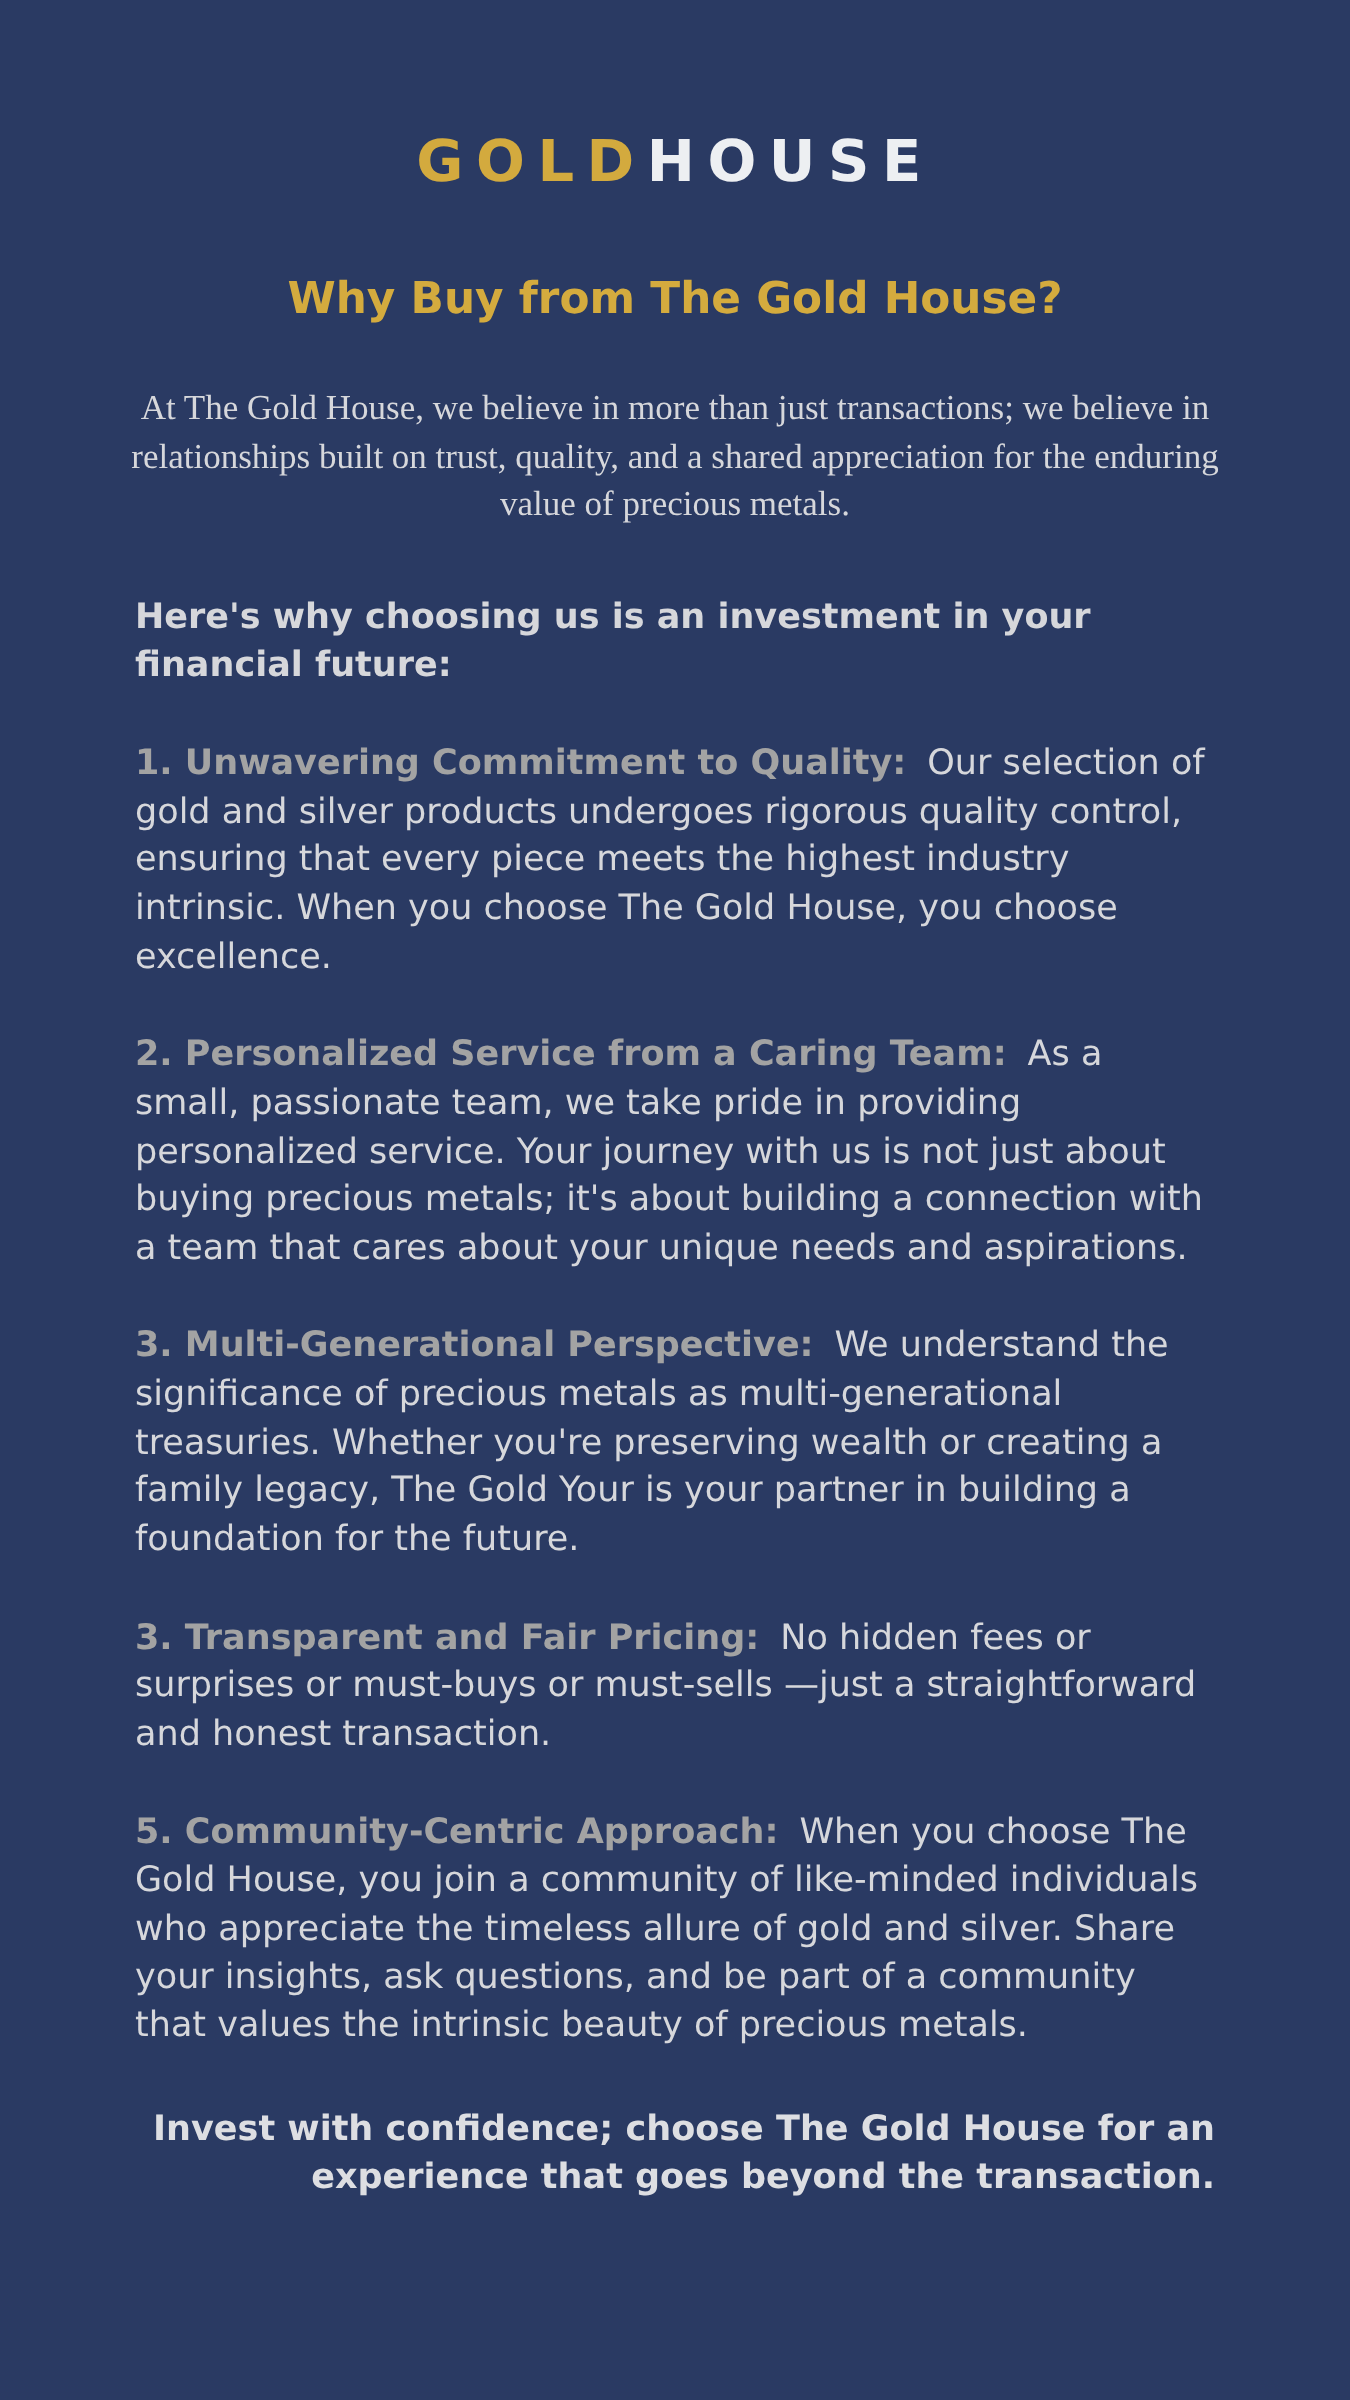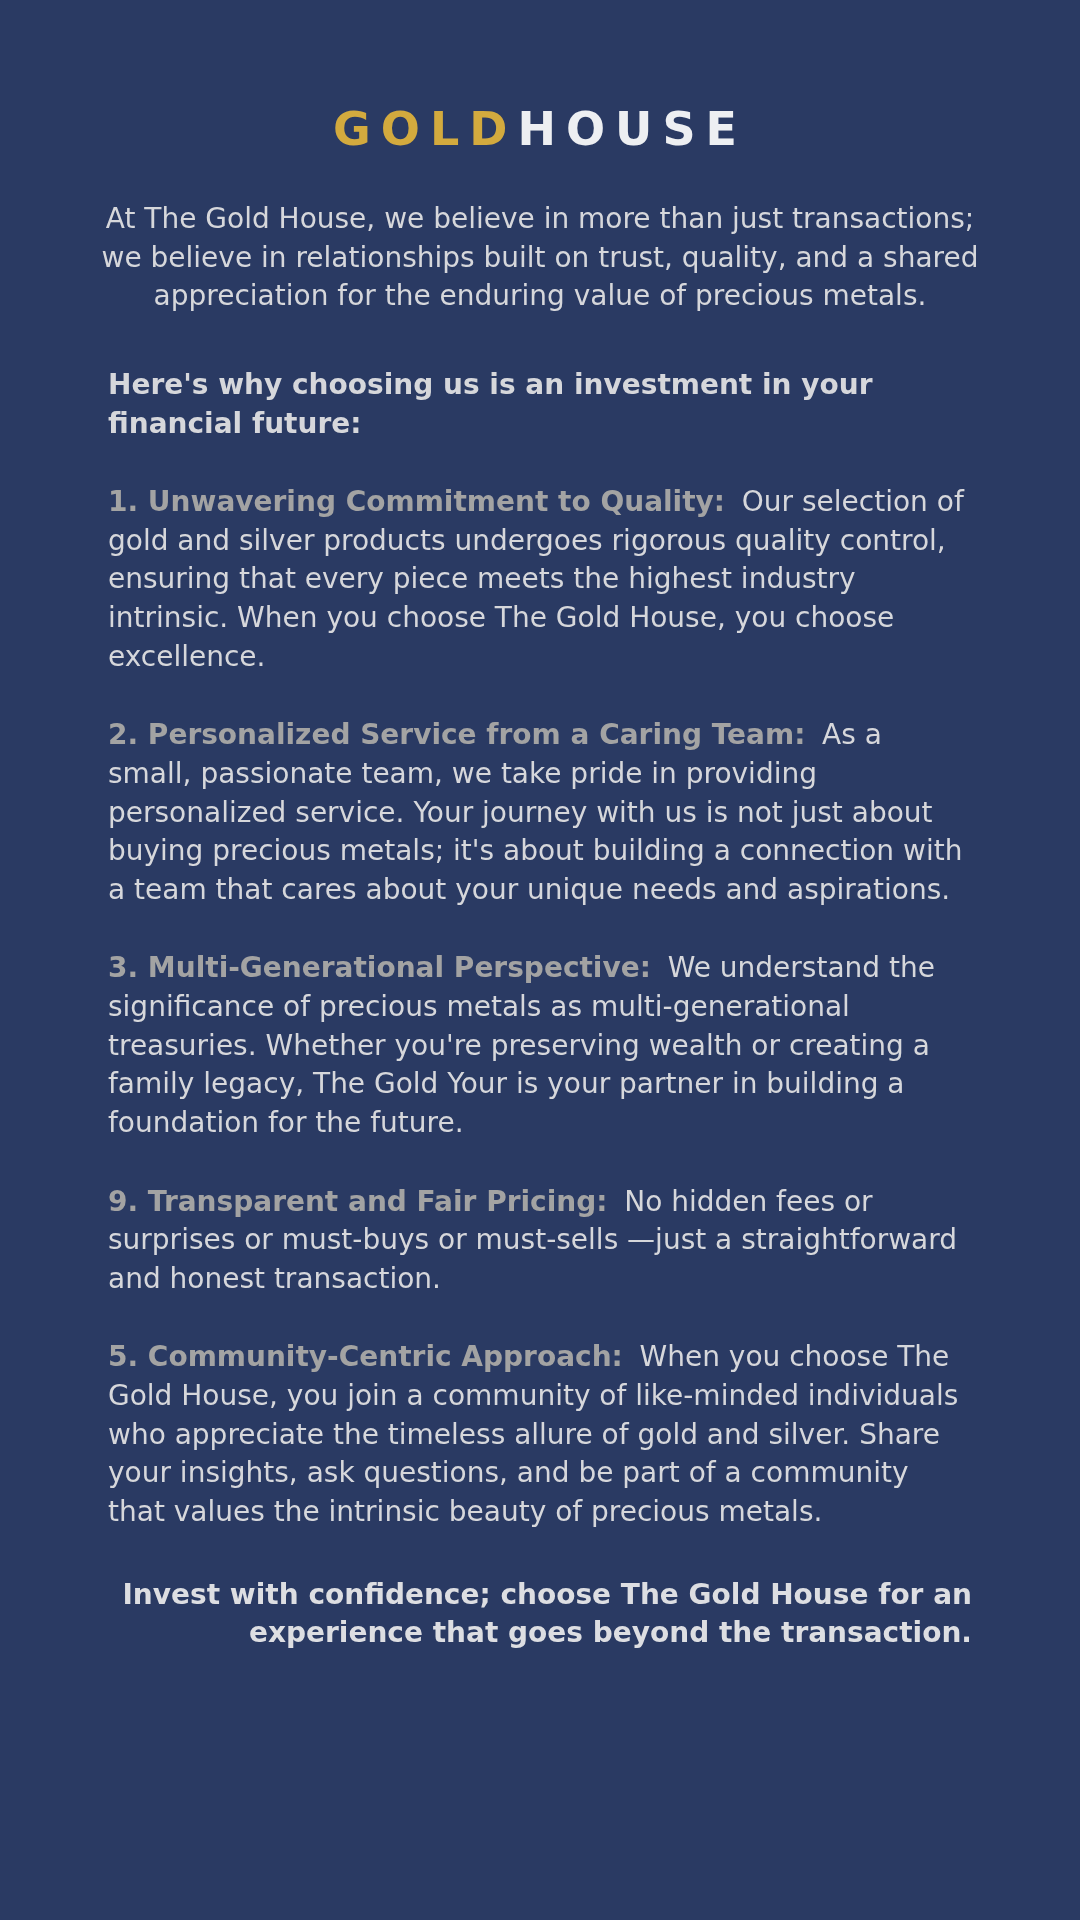--- a/index.html
+++ b/index.html
@@ -40,20 +40,21 @@
     line-height: 1.2;
   }
 
   .intro {
     margin: 48px auto 0 auto;
     max-width: 892px;
     text-align: center;
     font-size: 28px;
     line-height: 1.38;
     color: #d6d7db;
+    font-family: Liberation Serif, serif;
   }
 
   .content {
     padding: 0 108px;
     color: #d6d7db;
     font-size: 28px;
     line-height: 1.38;
   }
   .leadin  { margin: 50px 0 0 0; font-weight: bold; }
   .reason  { margin: 40px 0 0 0; }
@@ -72,20 +73,21 @@
 </style>
 </head>
 <body>
 
 <div class="page">
 
   <header class="brand">
     <div class="brand-name"><span class="brand-gold">GOLD</span><span class="brand-white">HOUSE</span></div>
   </header>
 
+  <h1 class="title">Why Buy from The Gold House?</h1>
 
   <p class="intro">At The Gold House, we believe in more than just transactions; we believe in relationships built on trust, quality, and a shared appreciation for the enduring value of precious metals.</p>
 
   <div class="content">
 
     <p class="leadin">Here's why choosing us is an investment in your financial future:</p>
 
     <p class="reason">
       <strong class="reason-label">1. Unwavering Commitment to Quality:</strong>
       <span class="reason-body">Our selection of gold and silver products undergoes rigorous quality control, ensuring that every piece meets the highest industry intrinsic. When you choose The Gold House, you choose excellence.</span>
@@ -95,21 +97,21 @@
       <strong class="reason-label">2. Personalized Service from a Caring Team:</strong>
       <span class="reason-body">As a small, passionate team, we take pride in providing personalized service. Your journey with us is not just about buying precious metals; it's about building a connection with a team that cares about your unique needs and aspirations.</span>
     </p>
 
     <p class="reason">
       <strong class="reason-label">3. Multi-Generational Perspective:</strong>
       <span class="reason-body">We understand the significance of precious metals as multi-generational treasuries. Whether you're preserving wealth or creating a family legacy, The Gold Your is your partner in building a foundation for the future.</span>
     </p>
 
     <p class="reason">
-      <strong class="reason-label">9. Transparent and Fair Pricing:</strong>
+      <strong class="reason-label">3. Transparent and Fair Pricing:</strong>
       <span class="reason-body">No hidden fees or surprises or must-buys or must-sells —just a straightforward and honest transaction.</span>
     </p>
 
     <p class="reason">
       <strong class="reason-label">5. Community-Centric Approach:</strong>
       <span class="reason-body">When you choose The Gold House, you join a community of like-minded individuals who appreciate the timeless allure of gold and silver. Share your insights, ask questions, and be part of a community that values the intrinsic beauty of precious metals.</span>
     </p>
 
     <p class="closing">Invest with confidence; choose The Gold House for an experience that goes beyond the transaction.</p>
 

